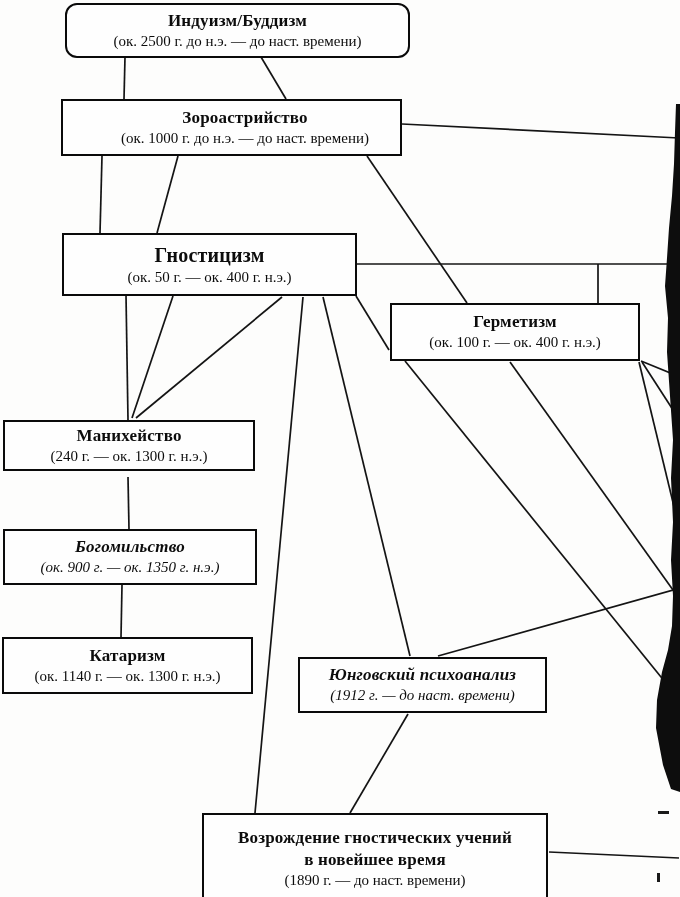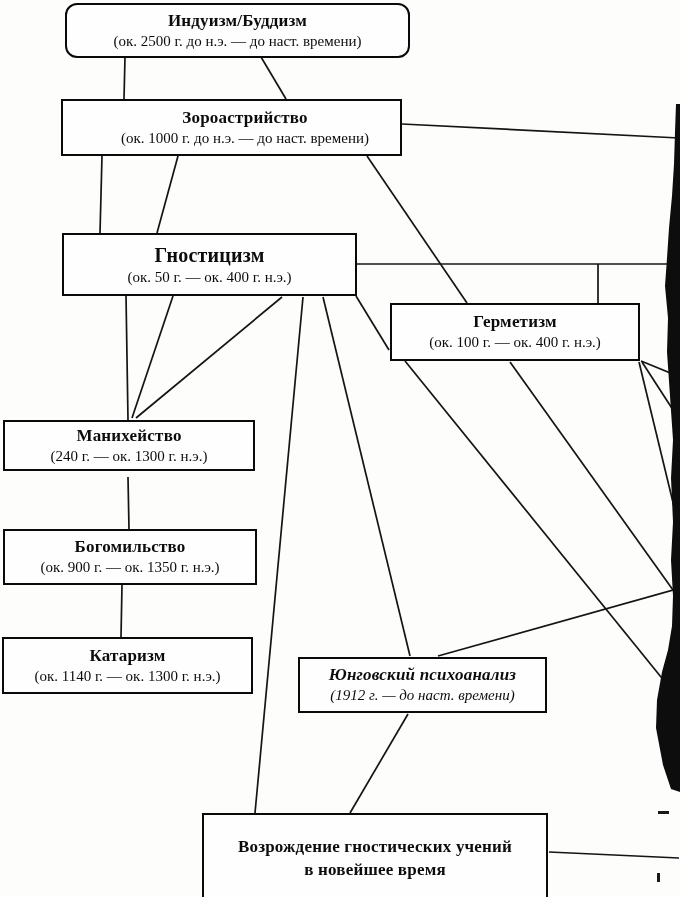--- a/index.html
+++ b/index.html
@@ -96,29 +96,30 @@
       <div class="dates">(ок. 50 г. — ок. 400 г. н.э.)</div>
     </div>
     <div class="node" style="left: 390px; top: 303px; width: 250px; height: 58px;">
       <div class="title">Герметизм</div>
       <div class="dates">(ок. 100 г. — ок. 400 г. н.э.)</div>
     </div>
     <div class="node" style="left: 3px; top: 420px; width: 252px; height: 51px;">
       <div class="title">Манихейство</div>
       <div class="dates">(240 г. — ок. 1300 г. н.э.)</div>
     </div>
-    <div class="node" style="left: 3px; top: 529px; width: 254px; height: 56px;">
+    <div class="node" style="left: 3px; top: 529px; width: 254px; height: 56px; font-style: italic;">
       <div class="title">Богомильство</div>
       <div class="dates">(ок. 900 г. — ок. 1350 г. н.э.)</div>
     </div>
     <div class="node" style="left: 2px; top: 637px; width: 251px; height: 57px;">
       <div class="title">Катаризм</div>
       <div class="dates">(ок. 1140 г. — ок. 1300 г. н.э.)</div>
     </div>
     <div class="node" style="left: 298px; top: 657px; width: 249px; height: 56px; font-style: italic;">
       <div class="title">Юнговский психоанализ</div>
       <div class="dates">(1912 г. — до наст. времени)</div>
     </div>
     <div class="node" style="left: 202px; top: 813px; width: 346px; height: 91px;">
       <div class="title">Возрождение гностических учений</div>
       <div class="title">в новейшее время</div>
+      <div class="dates">(1890 г. — до наст. времени)</div>
     </div>
   </div>
 
 </body></html>

